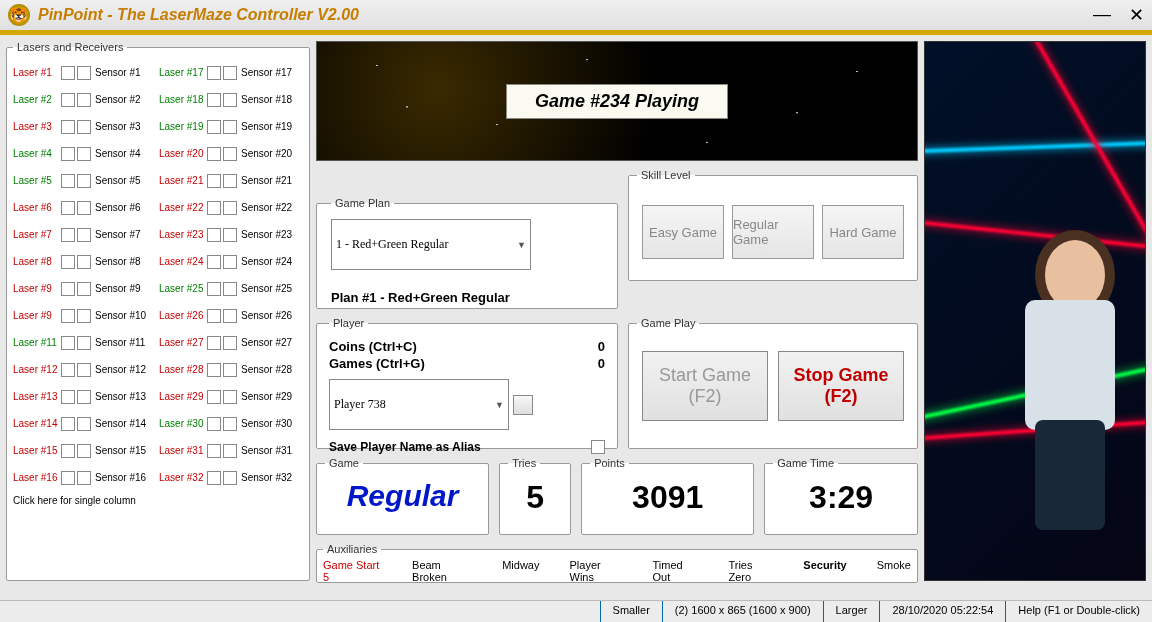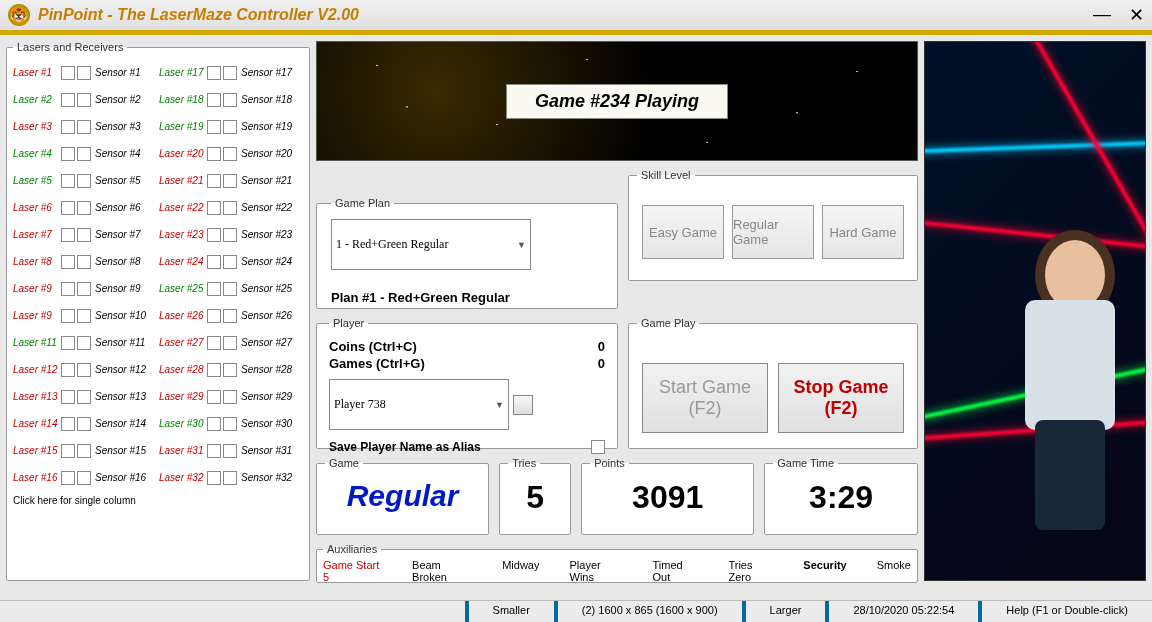--- a/index.html
+++ b/index.html
@@ -53,21 +53,20 @@
   height: 540px;
   padding: 6px;
 }
 .laser-cols { display:flex; gap:2px; }
 .laser-col { flex:1; }
 .laser-row {
   display:flex;
   align-items:center;
   height: 27px;
   gap:2px;
-  font-style:italic;
 }
 .laser-lbl { width:46px; font-size:10px; }
 .red { color: #c00000; }
 .green { color: #008000; }
 .laser-chk {
   width: 14px; height: 14px;
   border: 1px solid #888;
   background: #fff;
 }
 .sensor-lbl { font-size:10px; margin-left:2px; }
@@ -134,21 +133,21 @@
 .btn-small { width:20px;height:20px;border:1px solid #888;background:linear-gradient(#f8f8f8,#ddd);cursor:pointer;}
 .save-alias { display:flex; align-items:center; gap:10px; margin-top:10px; font-size:12px; font-weight:bold; }
 .gameplay-box { width: 290px; height: 132px; padding: 8px; display:flex; gap:10px; align-items:flex-start; justify-content:center; }
 .big-btn {
   width: 126px; height: 70px;
   border:1px solid #888;
   background:linear-gradient(#f2f2f2,#e0e0e0);
   display:flex;flex-direction:column;align-items:center;justify-content:center;
   font-size:18px;
   cursor:pointer;
-  margin-top:26px;
+  margin-top:14px;
 }
 .big-btn.disabled { color:#999; }
 .big-btn.stop { color:#c00000; font-weight:bold; }
 .row4 { display:flex; gap:10px; }
 .stat-box { padding: 4px 8px; height: 78px; position:relative; }
 .stat-game { flex:1.6; }
 .stat-tries { width:72px; }
 .stat-points { flex:1.6; }
 .stat-time { flex:1.4; }
 .stat-val { font-size:32px; font-weight:bold; text-align:center; margin-top:6px; }
@@ -188,22 +187,22 @@
 .statusbar {
   position:absolute; bottom:0; left:0; right:0;
   height: 22px;
   background:#ececec;
   border-top:1px solid #bbb;
   display:flex;
   justify-content:flex-end;
   font-size:11px;
 }
 .statusbar .cell {
-  border-left:4px solid #0369a1;
-  padding: 3px 24px;
+  border-left:1px solid #0369a1;
+  padding: 3px 12px;
 }
 </style>
 </head>
 <body>
 
 <div class="titlebar">
   <span class="icon">🐯</span>
   <span class="title">PinPoint - The LaserMaze Controller V2.00</span>
   <div class="wincontrols">
     <span>—</span>

